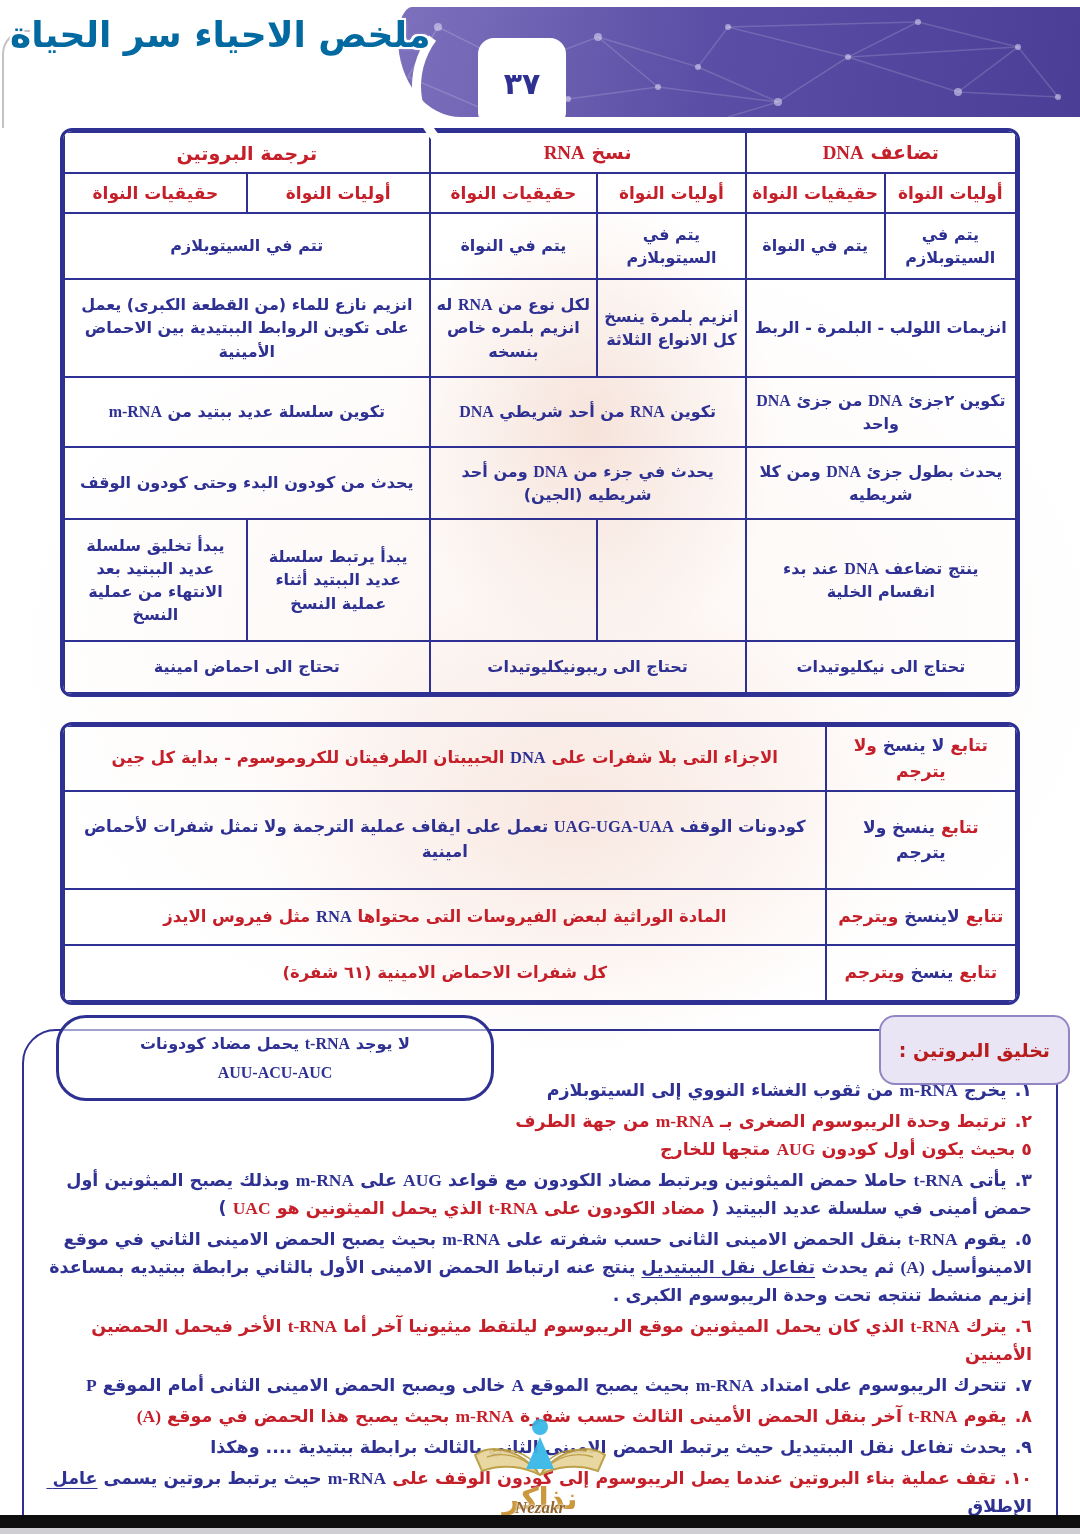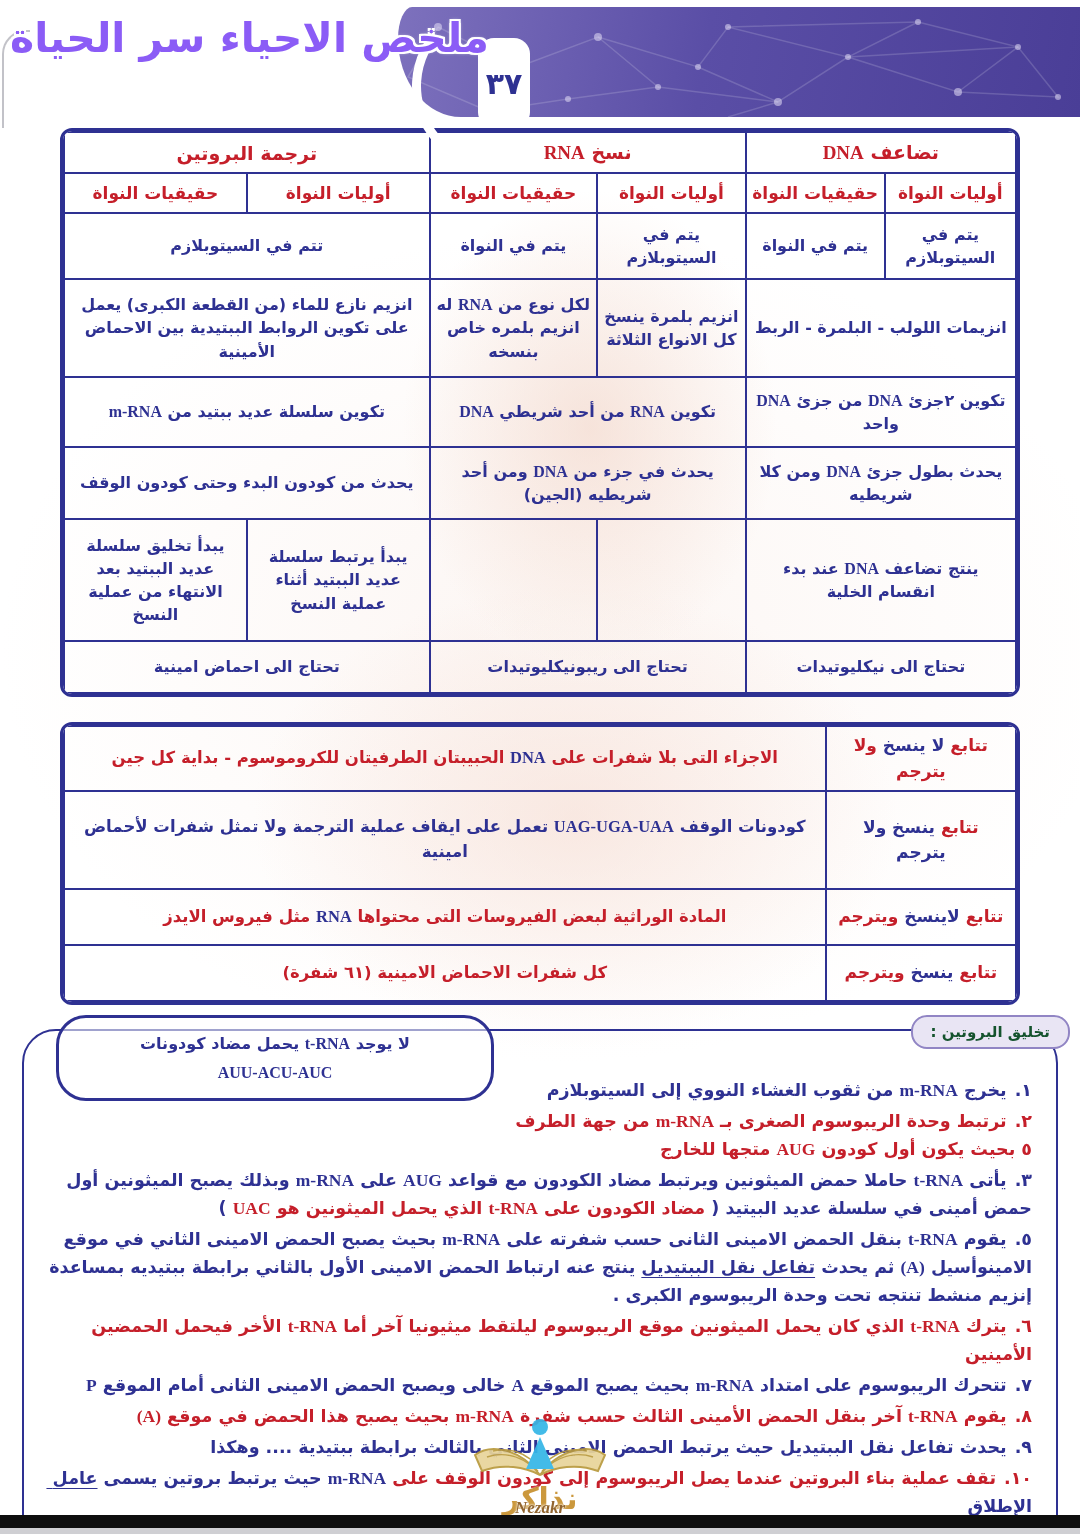--- a/index.html
+++ b/index.html
@@ -18,28 +18,28 @@
     border-bottom-left-radius:80px 100px;border-top-left-radius:18px 40px;
     overflow:hidden;
   }
   .banner svg{position:absolute;inset:0;}
   .banner-arc{
     position:absolute;top:2px;left:412px;width:150px;height:150px;
     border:9px solid transparent;border-left-color:#ffffff;border-radius:50%;
     transform:rotate(-8deg);z-index:6;pointer-events:none;
   }
   .page-pill{
-    position:absolute;top:38px;left:478px;width:52px;height:90px;
+    position:absolute;top:38px;left:478px;width:88px;height:90px;
     background:#ffffff;border-radius:16px;z-index:7;
     display:flex;align-items:center;justify-content:center;
     color:#2e3192;font-size:30px;
   }
   .page-title{
     position:absolute;top:14px;left:10px;margin:0;z-index:8;
-    color:#8b5cf6;font-size:41px;font-weight:700;letter-spacing:-1px;
+    color:#0369a1;font-size:36px;font-weight:700;letter-spacing:-1px;
     text-shadow:0 0 2px #fff,0 0 4px #fff,2px 2px 0 #fff,-2px -2px 0 #fff,2px -2px 0 #fff,-2px 2px 0 #fff;
     white-space:nowrap;
     text-align:center;
   }
   .corner-arc{
     position:absolute;left:2px;top:30px;width:26px;height:96px;
     border:2px solid #c2c2c8;border-right:none;border-bottom:none;
     border-top-left-radius:24px;
   }
   
@@ -83,21 +83,21 @@
   .seg.u{text-decoration:underline;text-underline-offset:4px;}
   
   .proto{
     position:relative;z-index:1;margin:24px 22px 0 22px;
     border:2.5px solid #2e3192;border-radius:34px;
     padding:16px 24px 26px 20px;min-height:480px;
   }
   .badge{
     position:absolute;top:-16px;left:auto;right:-14px;z-index:3;
     background:#e9e5f4;border:2px solid #9185c4;border-radius:16px;
-    padding:6px 18px;color:#14532d;font-size:15px;white-space:nowrap;
+    padding:22px 18px;color:#b91c1c;font-size:19px;white-space:nowrap;
   }
   .sidebox{
     float:left;width:400px;margin:-32px 20px 10px 12px;
     border:3px solid #2e3192;border-radius:30px;
     padding:10px 16px;background:rgba(255,255,255,.55);
     text-align:center;font-size:16px;line-height:1.7;
   }
   .sidebox p{margin:2px 0;}
   .items{padding-top:26px;}
   .item{font-size:17.5px;line-height:1.6;margin:3px 0;color:#2e3192;}

